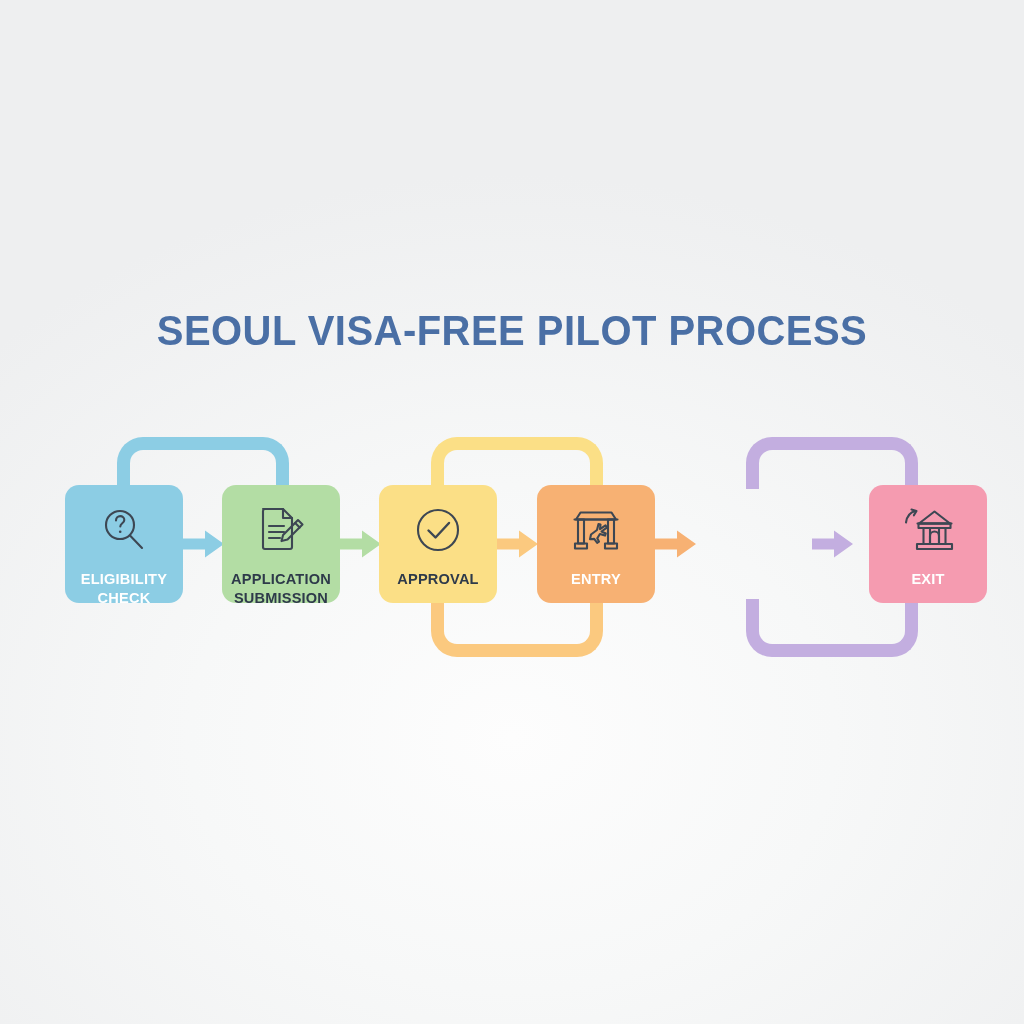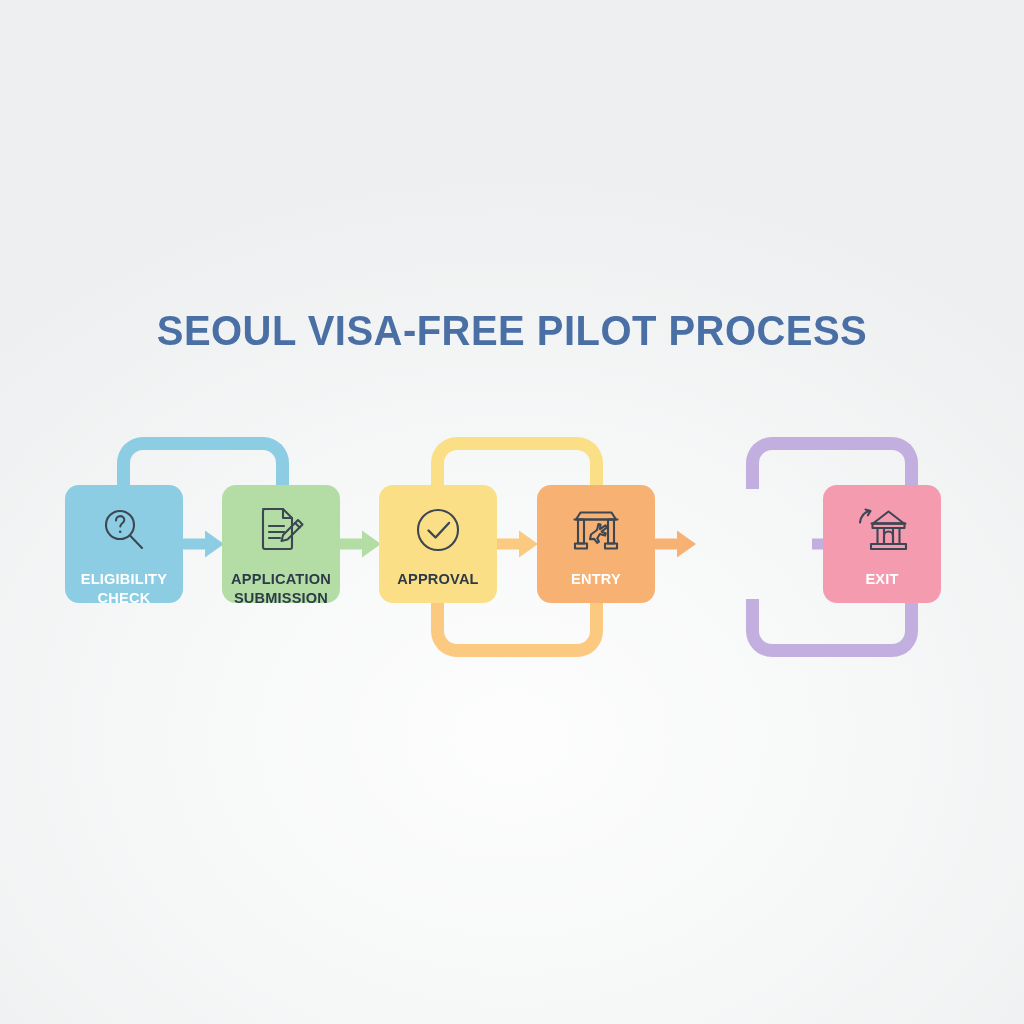--- a/index.html
+++ b/index.html
@@ -169,21 +169,21 @@
             <line x1="5.5" y1="16.5" x2="48.5" y2="16.5"></line>
             <rect x="9" y="16.5" width="6" height="24"></rect>
             <rect x="39" y="16.5" width="6" height="24"></rect>
             <rect x="6" y="40.5" width="12" height="5"></rect>
             <rect x="36" y="40.5" width="12" height="5"></rect>
             <path d="M22 31.5l6-4.5 1.5-6 2 .5-0.5 4.7 5.5-3.8 1.4 2.2-5.4 3.9 4.3 2-0.8 2.1-5.1-1.6-2.6 4.3 1.7 3.4-1.8 1.1-3-3.9-4.2 0.3z"></path>
           </svg>
         </div>
         <div class="step-label" style="color: rgb(255, 255, 255);">ENTRY</div>
       </div>
-      <div class="step-box" style="left: 823px; top: 485px; width: 118px; height: 118px; background: rgb(245, 155, 176);">
+      <div class="step-box" style="left: 869px; top: 485px; width: 118px; height: 118px; background: rgb(245, 155, 176);">
         <div class="step-icon">
           <svg width="54" height="54" viewBox="0 0 54 54" fill="none" stroke="#3d4753" stroke-width="2.1" stroke-linecap="round" stroke-linejoin="round">
             <path d="M5 19.5c1-7 5-10.5 9.5-11.5"></path>
             <path d="M10.5 6.5l5 1.4-2.6 4.4"></path>
             <path d="M18 20.5L33.5 8.5 49 20.5z"></path>
             <line x1="16.5" y1="20.5" x2="50.5" y2="20.5"></line>
             <rect x="17.5" y="20.5" width="32" height="4.5"></rect>
             <line x1="22.5" y1="25" x2="22.5" y2="41"></line>
             <line x1="29" y1="25" x2="29" y2="41"></line>
             <line x1="38" y1="25" x2="38" y2="41"></line>

